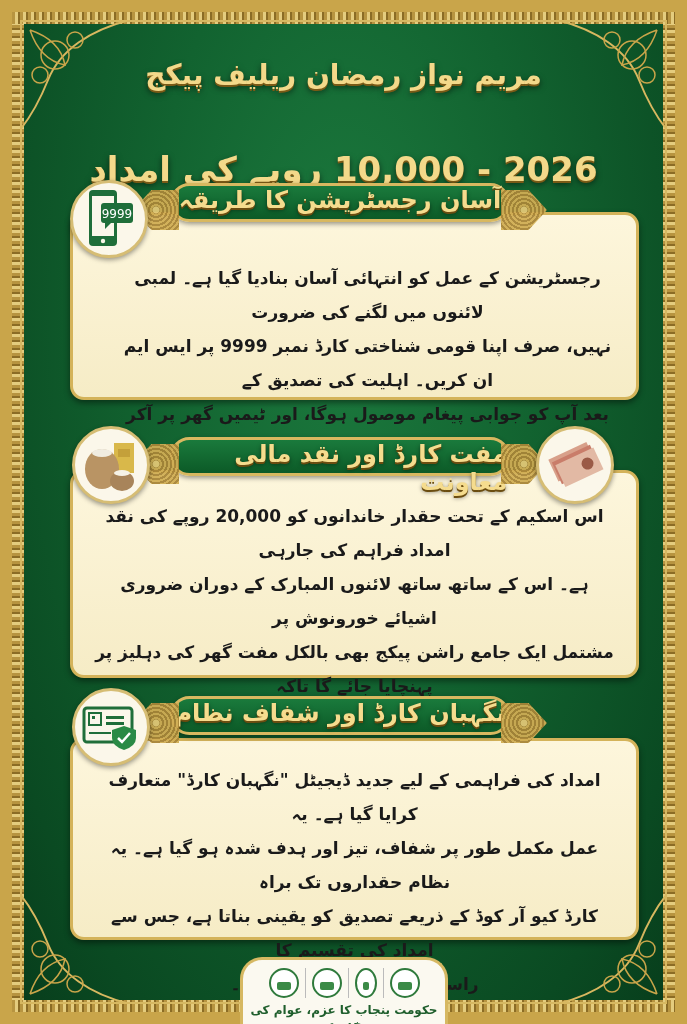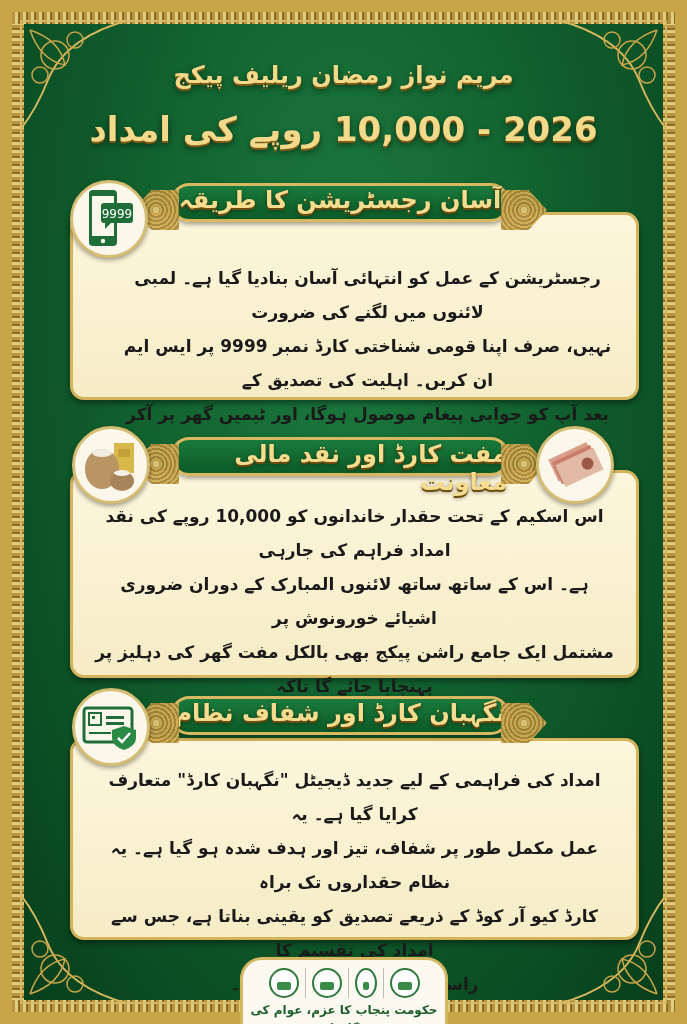--- a/index.html
+++ b/index.html
@@ -43,22 +43,22 @@
   .c-bl { left:20px; bottom:20px; transform:scaleY(-1); }
   .c-br { right:20px; bottom:20px; transform:scale(-1,-1); }
 
   .title {
     position:absolute; left:0; right:0; top:48px;
     text-align:center; direction:rtl;
     color:#f3d98a;
     text-shadow: 0 2px 0 #7a5a16, 0 3px 6px rgba(0,0,0,.6);
     font-family:"DejaVu Sans", sans-serif; font-weight:bold;
   }
-  .title .l1 { font-size:24px; line-height:54px;text-align:center; }
-  .title .l2 { font-size:34px; line-height:54px; }
+  .title .l1 { font-size:28px; line-height:54px;text-align:center; }
+  .title .l2 { font-size:34px; line-height:54px;margin-top:40px; }
 
   .card {
     position:absolute; left:70px; width:569px;
     background:linear-gradient(#fdf6dc,#f6ecc6);
     border:3px solid #d4b35a;
     border-radius:14px;
     box-shadow: 0 3px 6px rgba(0,0,0,.45);
     box-sizing:border-box;
   }
   .card-body {
@@ -194,21 +194,21 @@
       <rect x="9" y="8" width="22" height="40" fill="#fbf7ea"></rect>
       <circle cx="20" cy="53" r="2.2" fill="#fbf7ea"></circle>
       <rect x="18" y="15" width="32" height="20" rx="3" fill="#1f6e3a"></rect>
       <path d="M22 35 L22 41 L28 35 Z" fill="#1f6e3a"></path>
       <text x="34" y="30" text-anchor="middle" fill="#fff" font-size="12" font-family="DejaVu Sans, sans-serif">9999</text>
     </svg>
   </div>
 
   <div class="card" style="top:470px;height:208px;">
     <div class="card-body" style="top:26px;">
-      <div>اس اسکیم کے تحت حقدار خاندانوں کو 10,000 روپے کی نقد امداد فراہم کی جارہی</div>
+      <div>اس اسکیم کے تحت حقدار خاندانوں کو 20,000 روپے کی نقد امداد فراہم کی جارہی</div>
       <div>ہے۔ اس کے ساتھ ساتھ لائنوں المبارک کے دوران ضروری اشیائے خورونوش پر</div>
       <div>مشتمل ایک جامع راشن پیکج بھی بالکل مفت گھر کی دہلیز پر پہنچایا جائے گا تاکہ</div>
       <div>مہنگائی سے ریلیف مل سکے۔</div>
     </div>
   </div>
   <div class="banner" style="top:437px;">
     <span>مفت کارڈ اور نقد مالی معاونت</span>
   </div>
   <div class="badge" style="left:72px;top:426px;">
     <svg width="62" height="56" viewBox="0 0 62 56">

